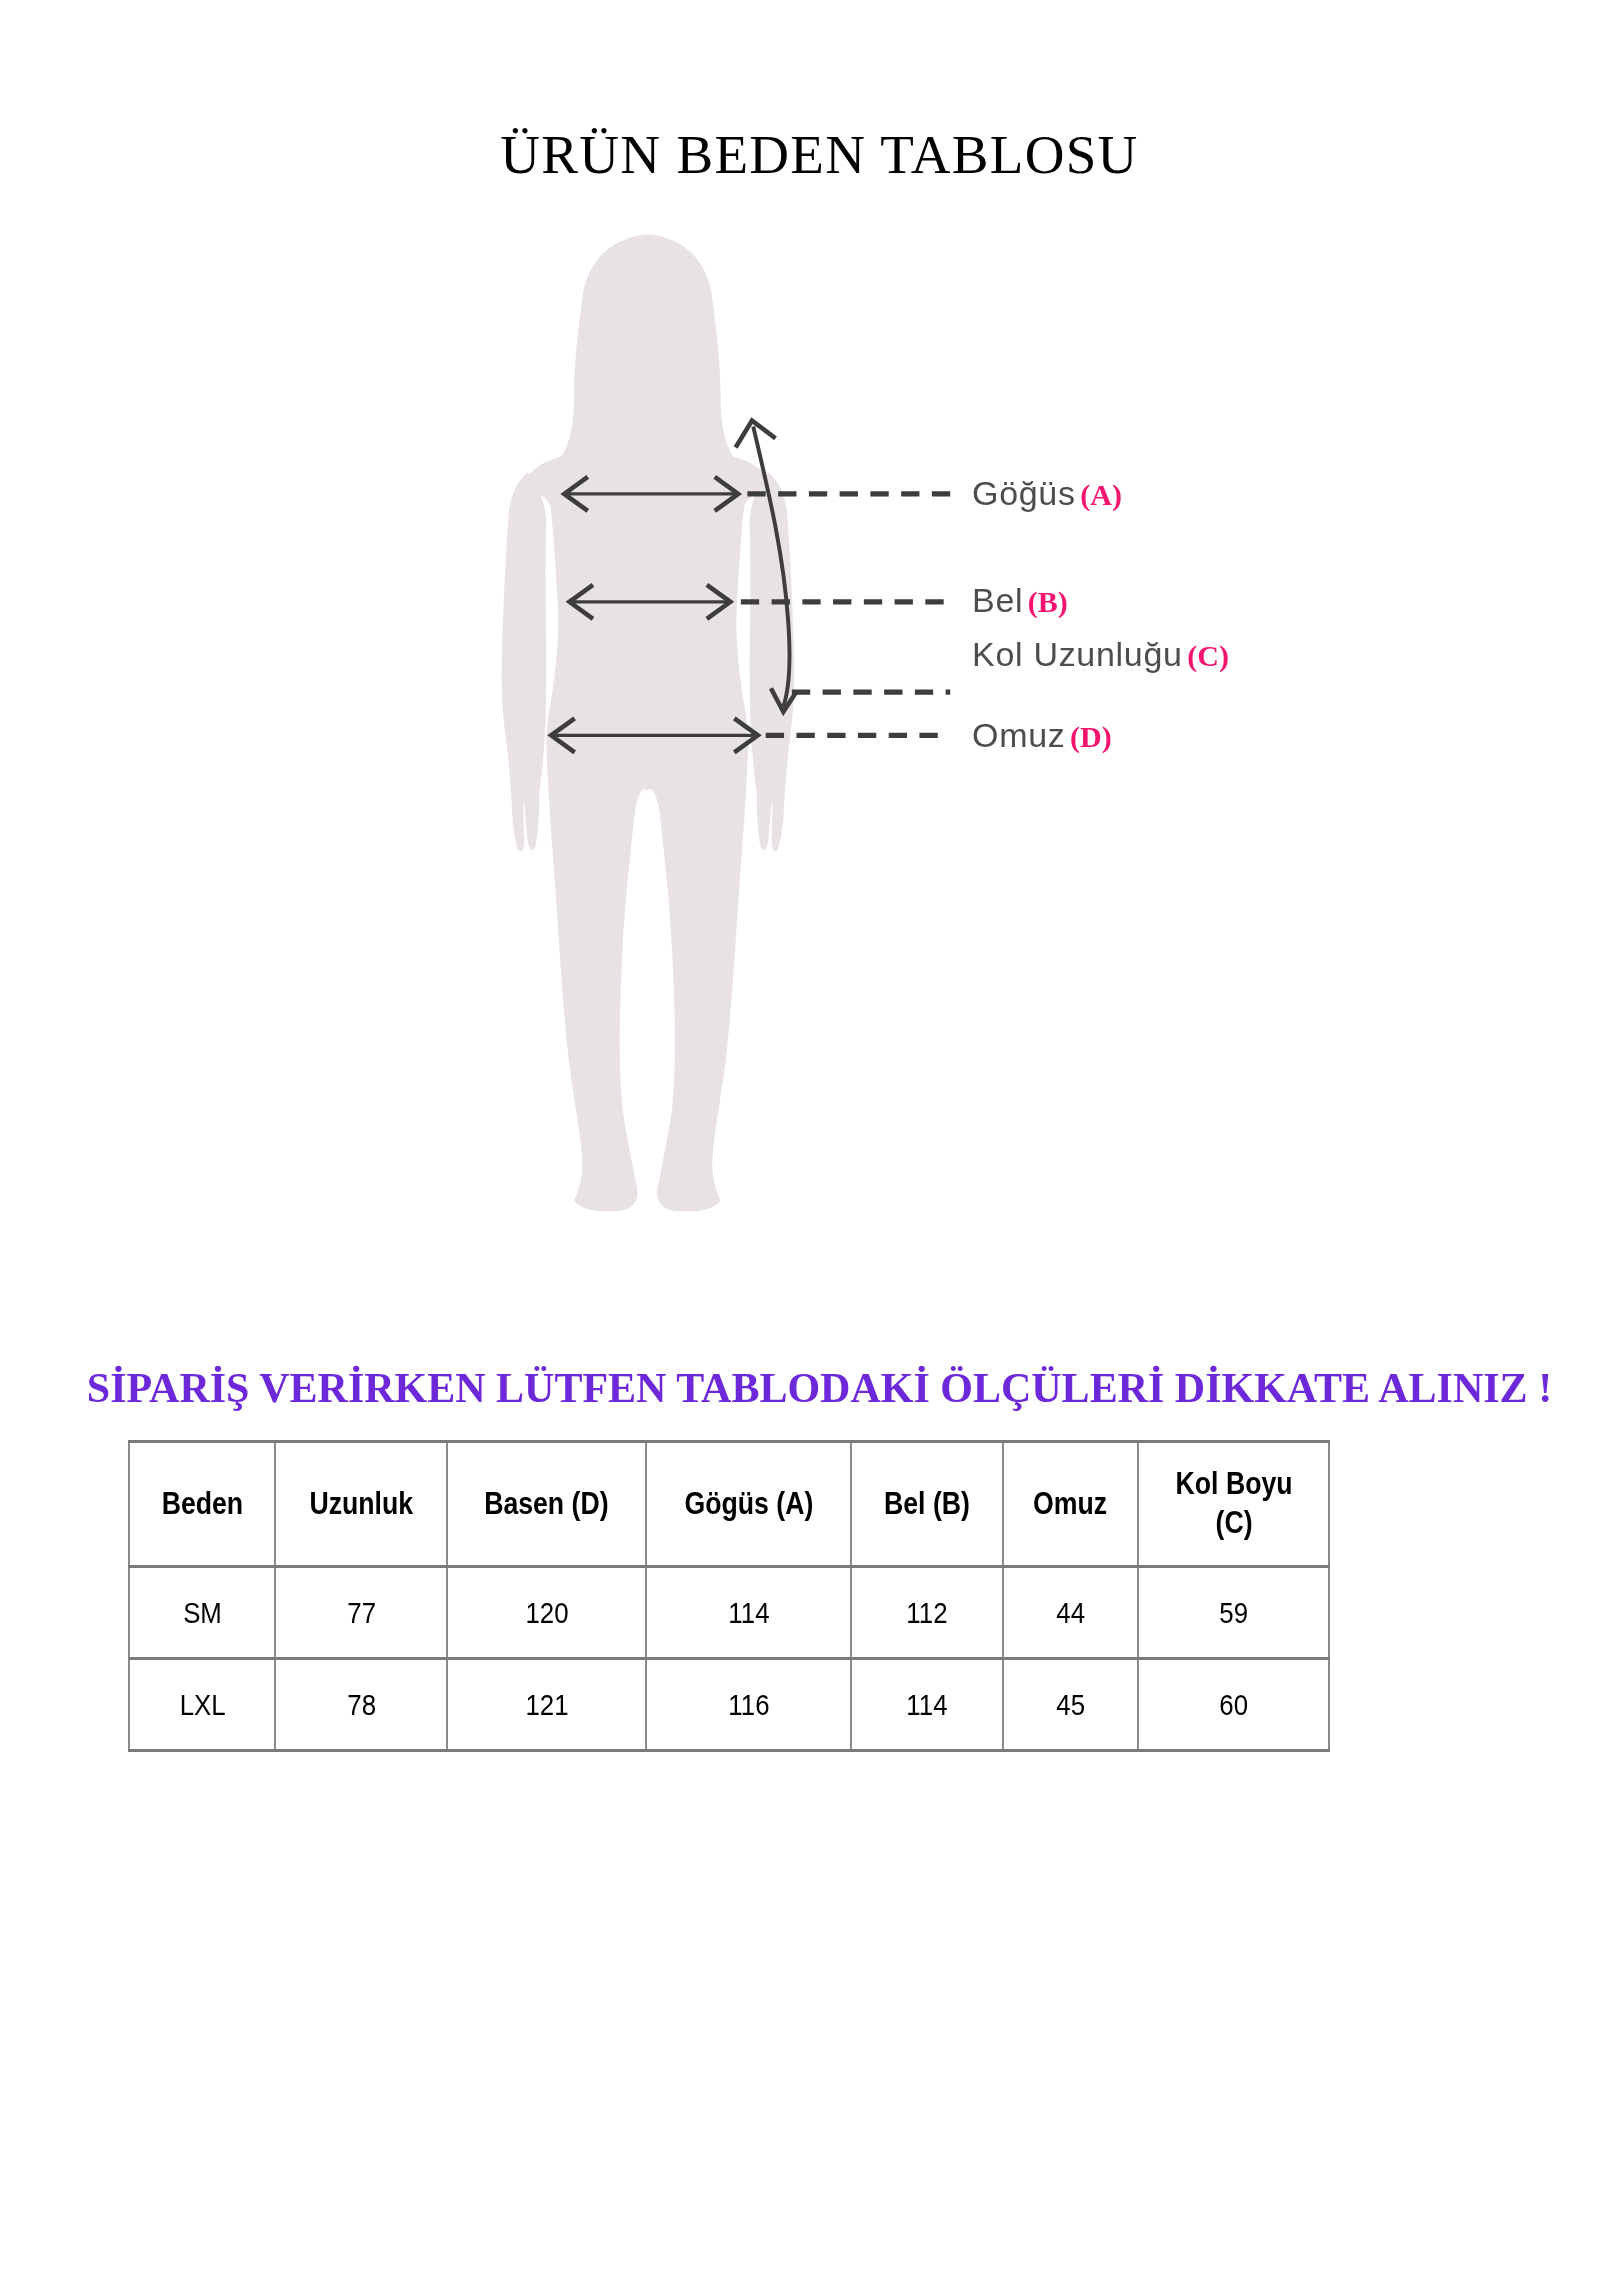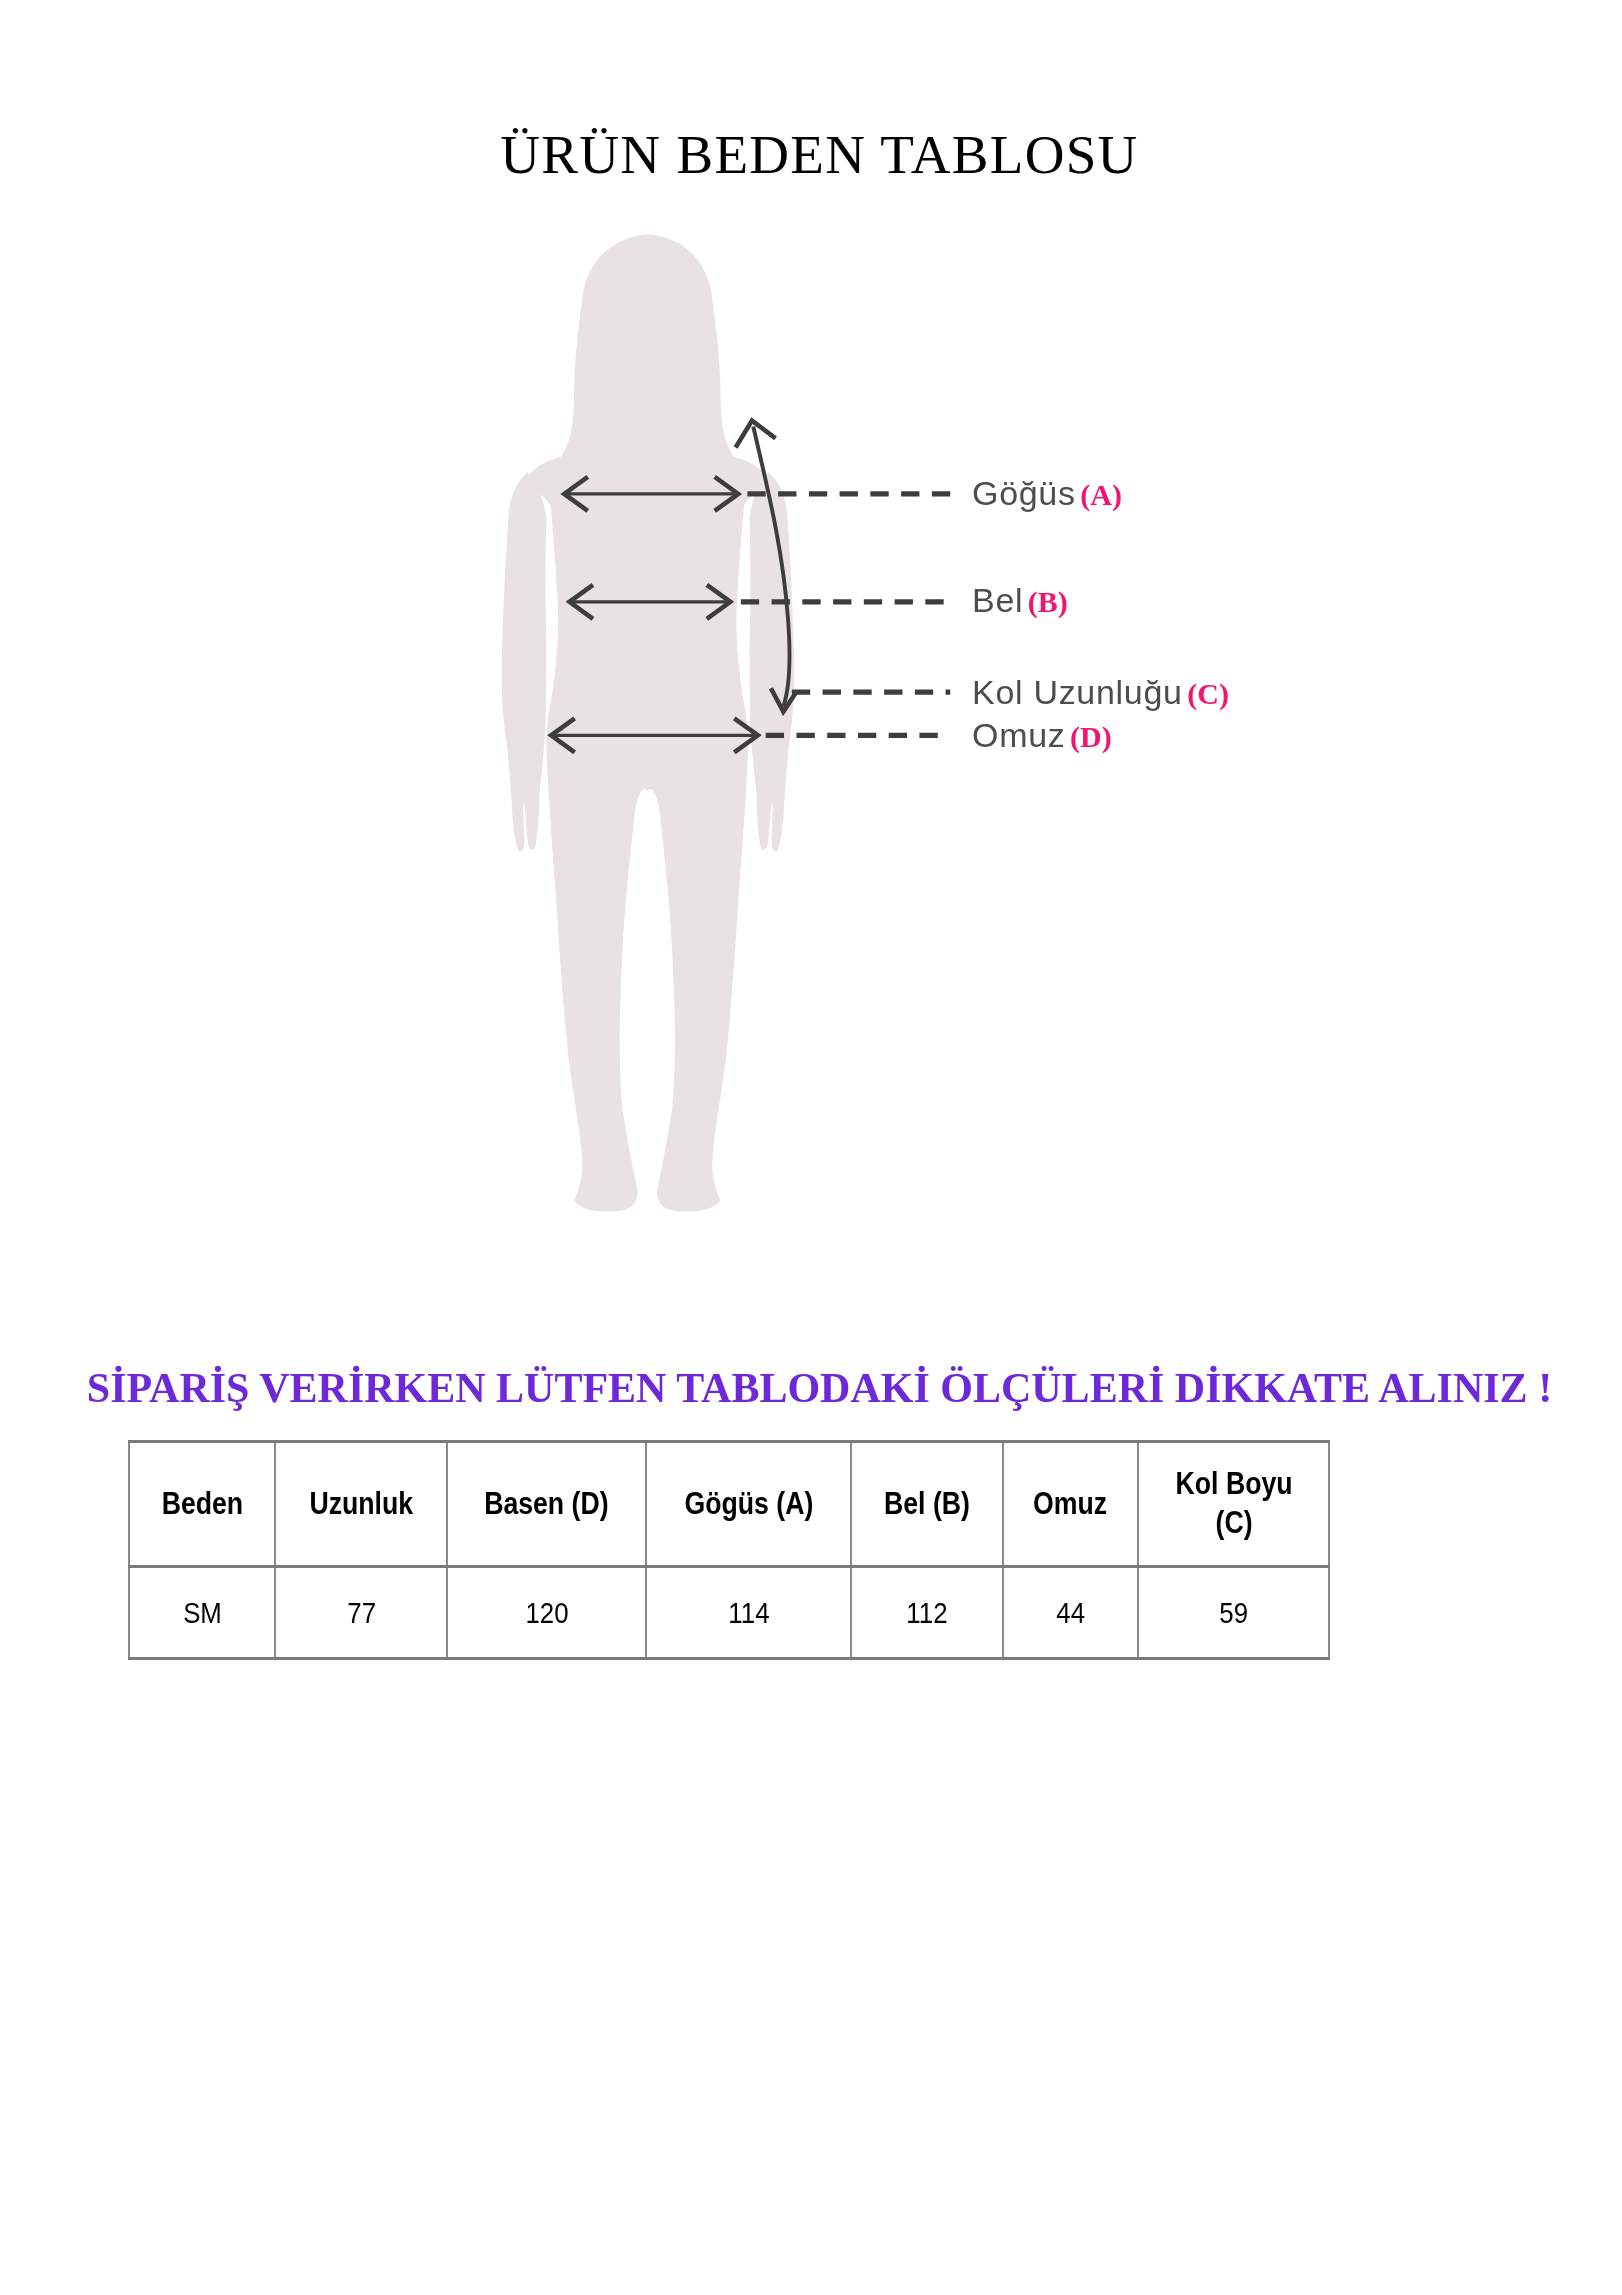--- a/index.html
+++ b/index.html
@@ -209,21 +209,21 @@
       <line x1="1170" y1="1124" x2="1452" y2="1124"></line>
     </g>
   </svg>
 
   <div class="measure-label" style="top:474px">
     <span class="measure-name">Göğüs</span><span class="measure-code">(A)</span>
   </div>
   <div class="measure-label" style="top:581px">
     <span class="measure-name">Bel</span><span class="measure-code">(B)</span>
   </div>
-  <div class="measure-label" style="top:673px">
+  <div class="measure-label" style="top:635px">
     <span class="measure-name">Kol Uzunluğu</span><span class="measure-code">(C)</span>
   </div>
   <div class="measure-label" style="top:716px">
     <span class="measure-name">Omuz</span><span class="measure-code">(D)</span>
   </div>
 
   <div class="warning-line">SİPARİŞ VERİRKEN LÜTFEN TABLODAKİ ÖLÇÜLERİ DİKKATE ALINIZ !</div>
 
   <table class="size-table">
     <colgroup>
@@ -248,17 +248,26 @@
       </tr>
       <tr>
         <td><span class="cx">SM</span></td>
         <td><span class="cx">77</span></td>
         <td><span class="cx">120</span></td>
         <td><span class="cx">114</span></td>
         <td><span class="cx">112</span></td>
         <td><span class="cx">44</span></td>
         <td><span class="cx">59</span></td>
       </tr>
+      <tr>
+        <td><span class="cx">LXL</span></td>
+        <td><span class="cx">78</span></td>
+        <td><span class="cx">121</span></td>
+        <td><span class="cx">116</span></td>
+        <td><span class="cx">114</span></td>
+        <td><span class="cx">45</span></td>
+        <td><span class="cx">60</span></td>
+      </tr>
     </tbody>
   </table>
 
 </div>
 
 
 </body></html>

